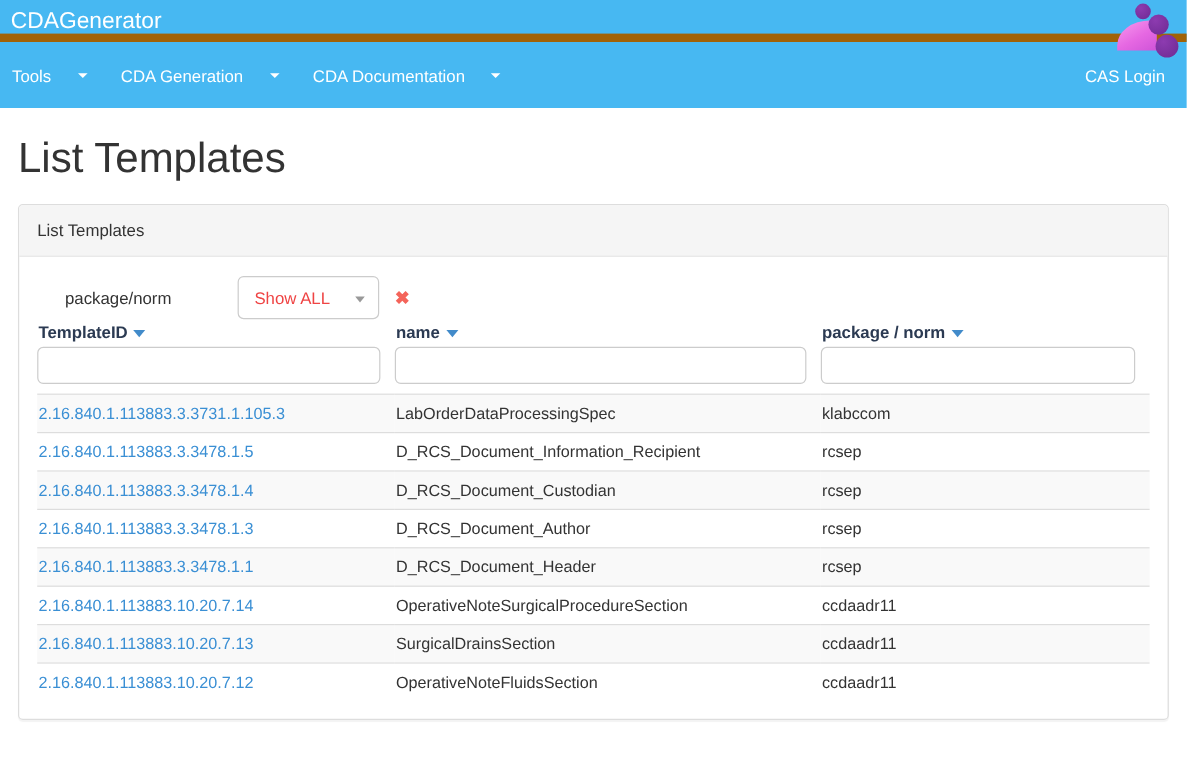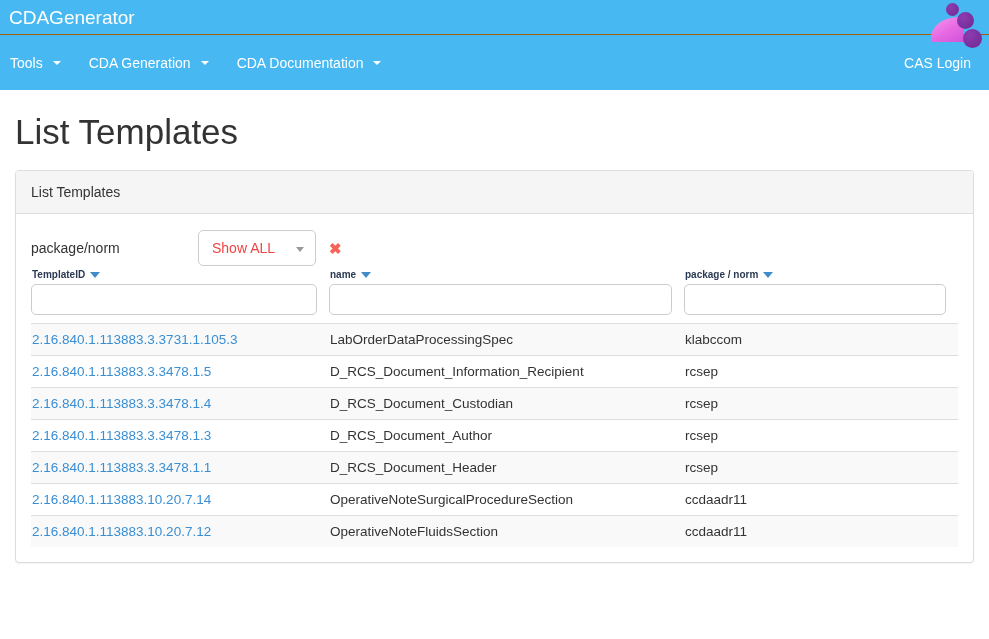--- a/index.html
+++ b/index.html
@@ -1,75 +1,75 @@
 <!DOCTYPE html>
 <html><head>
 <meta charset="utf-8">
 <style>
   * { margin: 0; padding: 0; box-sizing: border-box; }
   html, body { width: 989px; height: 639px; overflow: hidden; background: #fff;
     font-family: "Liberation Sans", sans-serif; color: #333; }
 
   
   .brandbar { position: relative; height: 35px; background: #47b8f2;
-    border-bottom: 1px solid #a16207; }
+    border-bottom: 7px solid #a16207; }
   .brand { position: absolute; left: 9px; top: 7px; color: #fff; font-size: 19px; }
 
   
   .logo { position: absolute; top: 2px; right: 4px; width: 62px; height: 40px; z-index: 5; }
   .logo-blob { position: absolute; left: 8px; top: 15px; width: 33px; height: 25px;
     background: linear-gradient(150deg, #f79bee 0%, #e668e2 55%, #cf54d8 100%);
     border-radius: 100% 20% 0 0; }
   .logo-dot { position: absolute; border-radius: 50%;
     background: radial-gradient(circle at 35% 30%, #8d3bb0, #6d2a92); }
   .logo-dot1 { width: 13px; height: 13px; left: 23px; top: 1px; }
   .logo-dot2 { width: 17px; height: 17px; left: 34px; top: 10px; }
   .logo-dot3 { width: 19px; height: 19px; left: 40px; top: 27px; }
 
   
   .navbar { height: 55px; background: #47b8f2; display: flex; align-items: center;
     padding: 0 10px; color: #fff; font-size: 14px; }
-  .nav-item { display: flex; align-items: center; gap: 10px; padding: 10px 14px;
+  .nav-item { display: flex; align-items: center; gap: 22px; padding: 10px 14px;
     cursor: pointer; white-space: nowrap; }
   .nav-item:first-child { padding-left: 0; }
   .caret-down { display: inline-block; width: 0; height: 0;
     border-left: 4px solid transparent; border-right: 4px solid transparent;
     border-top: 4px solid #fff; }
   .nav-right { margin-left: auto; padding: 10px 8px; cursor: pointer; text-align: center; }
 
   
   .container { padding: 0 15px; }
   h1.page-title { font-size: 35px; font-weight: 400; color: #333;
     margin: 22px 0 18px 0; letter-spacing: 0; }
 
   .panel { border: 1px solid #ddd; border-radius: 4px; background: #fff;
     box-shadow: 0 1px 1px rgba(0,0,0,0.05); }
   .panel-heading { background: #f5f5f5; border-bottom: 1px solid #ddd;
     border-radius: 3px 3px 0 0; padding: 13px 15px; font-size: 14px; color: #333; }
   .panel-body { padding: 15px; }
 
   
   .filter-row { display: flex; align-items: center; min-height: 38px; }
-  .filter-label { width: 135px; text-align: left; font-size: 14px; color: #333;
+  .filter-label { width: 135px; text-align: center; font-size: 14px; color: #333;
     padding-right: 0; }
   .select-box { position: relative; margin-left: 32px; width: 118px; height: 36px;
     border: 1px solid #ccc; border-radius: 5px; background: #fff; cursor: pointer;
     display: flex; align-items: center; padding: 0 26px 0 13px; font-size: 14px; color: #ef4444; }
   .select-caret { position: absolute; right: 11px; top: 16px; width: 0; height: 0;
     border-left: 4px solid transparent; border-right: 4px solid transparent;
     border-top: 5px solid #999; }
   .clear-x { margin-left: 13px; color: #f4645a; font-size: 15px; font-weight: bold;
     cursor: pointer; line-height: 1; }
 
   .templates-number { font-size: 14px; color: #333; margin: 8px 0 10px 1px; }
 
   
   table.tpl-table { width: 100%; border-collapse: collapse; table-layout: fixed; }
   col.c1 { width: 298px; } col.c2 { width: 355px; } col.c3 { width: auto; }
-  th { text-align: left; font-size: 10px; font-weight: bold; color: #2b3a52;
+  th { text-align: left; font-size: 14px; font-weight: bold; color: #2b3a52;
     padding: 2px 12px 4px 1px; white-space: nowrap; }
   .sort-caret { display: inline-block; width: 0; height: 0; margin-left: 5px;
     border-left: 5px solid transparent; border-right: 5px solid transparent;
     border-top: 6px solid #428bca; vertical-align: middle; cursor: pointer; }
   .filter-cell { padding: 0 12px 8px 0; }
   .filter-input { width: 100%; height: 31px; border: 1px solid #ccc; border-radius: 5px;
     padding: 0 10px; font-size: 13px; font-family: "Liberation Sans", sans-serif;
     outline: none; background: #fff; }
   tbody.data tr { border-top: 1px solid #ddd; margin-left: 45px; }
   tbody.data tr:nth-child(odd) { background: #f9f9f9; }
@@ -178,20 +178,25 @@
     <td>D_RCS_Document_Header</td>
     <td>rcsep</td>
   </tr>
 
   <tr>
     <td><a>2.16.840.1.113883.10.20.7.14</a></td>
     <td>OperativeNoteSurgicalProcedureSection</td>
     <td>ccdaadr11</td>
   </tr>
 
+  <tr>
+    <td><a>2.16.840.1.113883.10.20.7.13</a></td>
+    <td>SurgicalDrainsSection</td>
+    <td>ccdaadr11</td>
+  </tr>
 
   <tr>
     <td><a>2.16.840.1.113883.10.20.7.12</a></td>
     <td>OperativeNoteFluidsSection</td>
     <td>ccdaadr11</td>
   </tr>
 </tbody>
       </table>
 
     </div>

